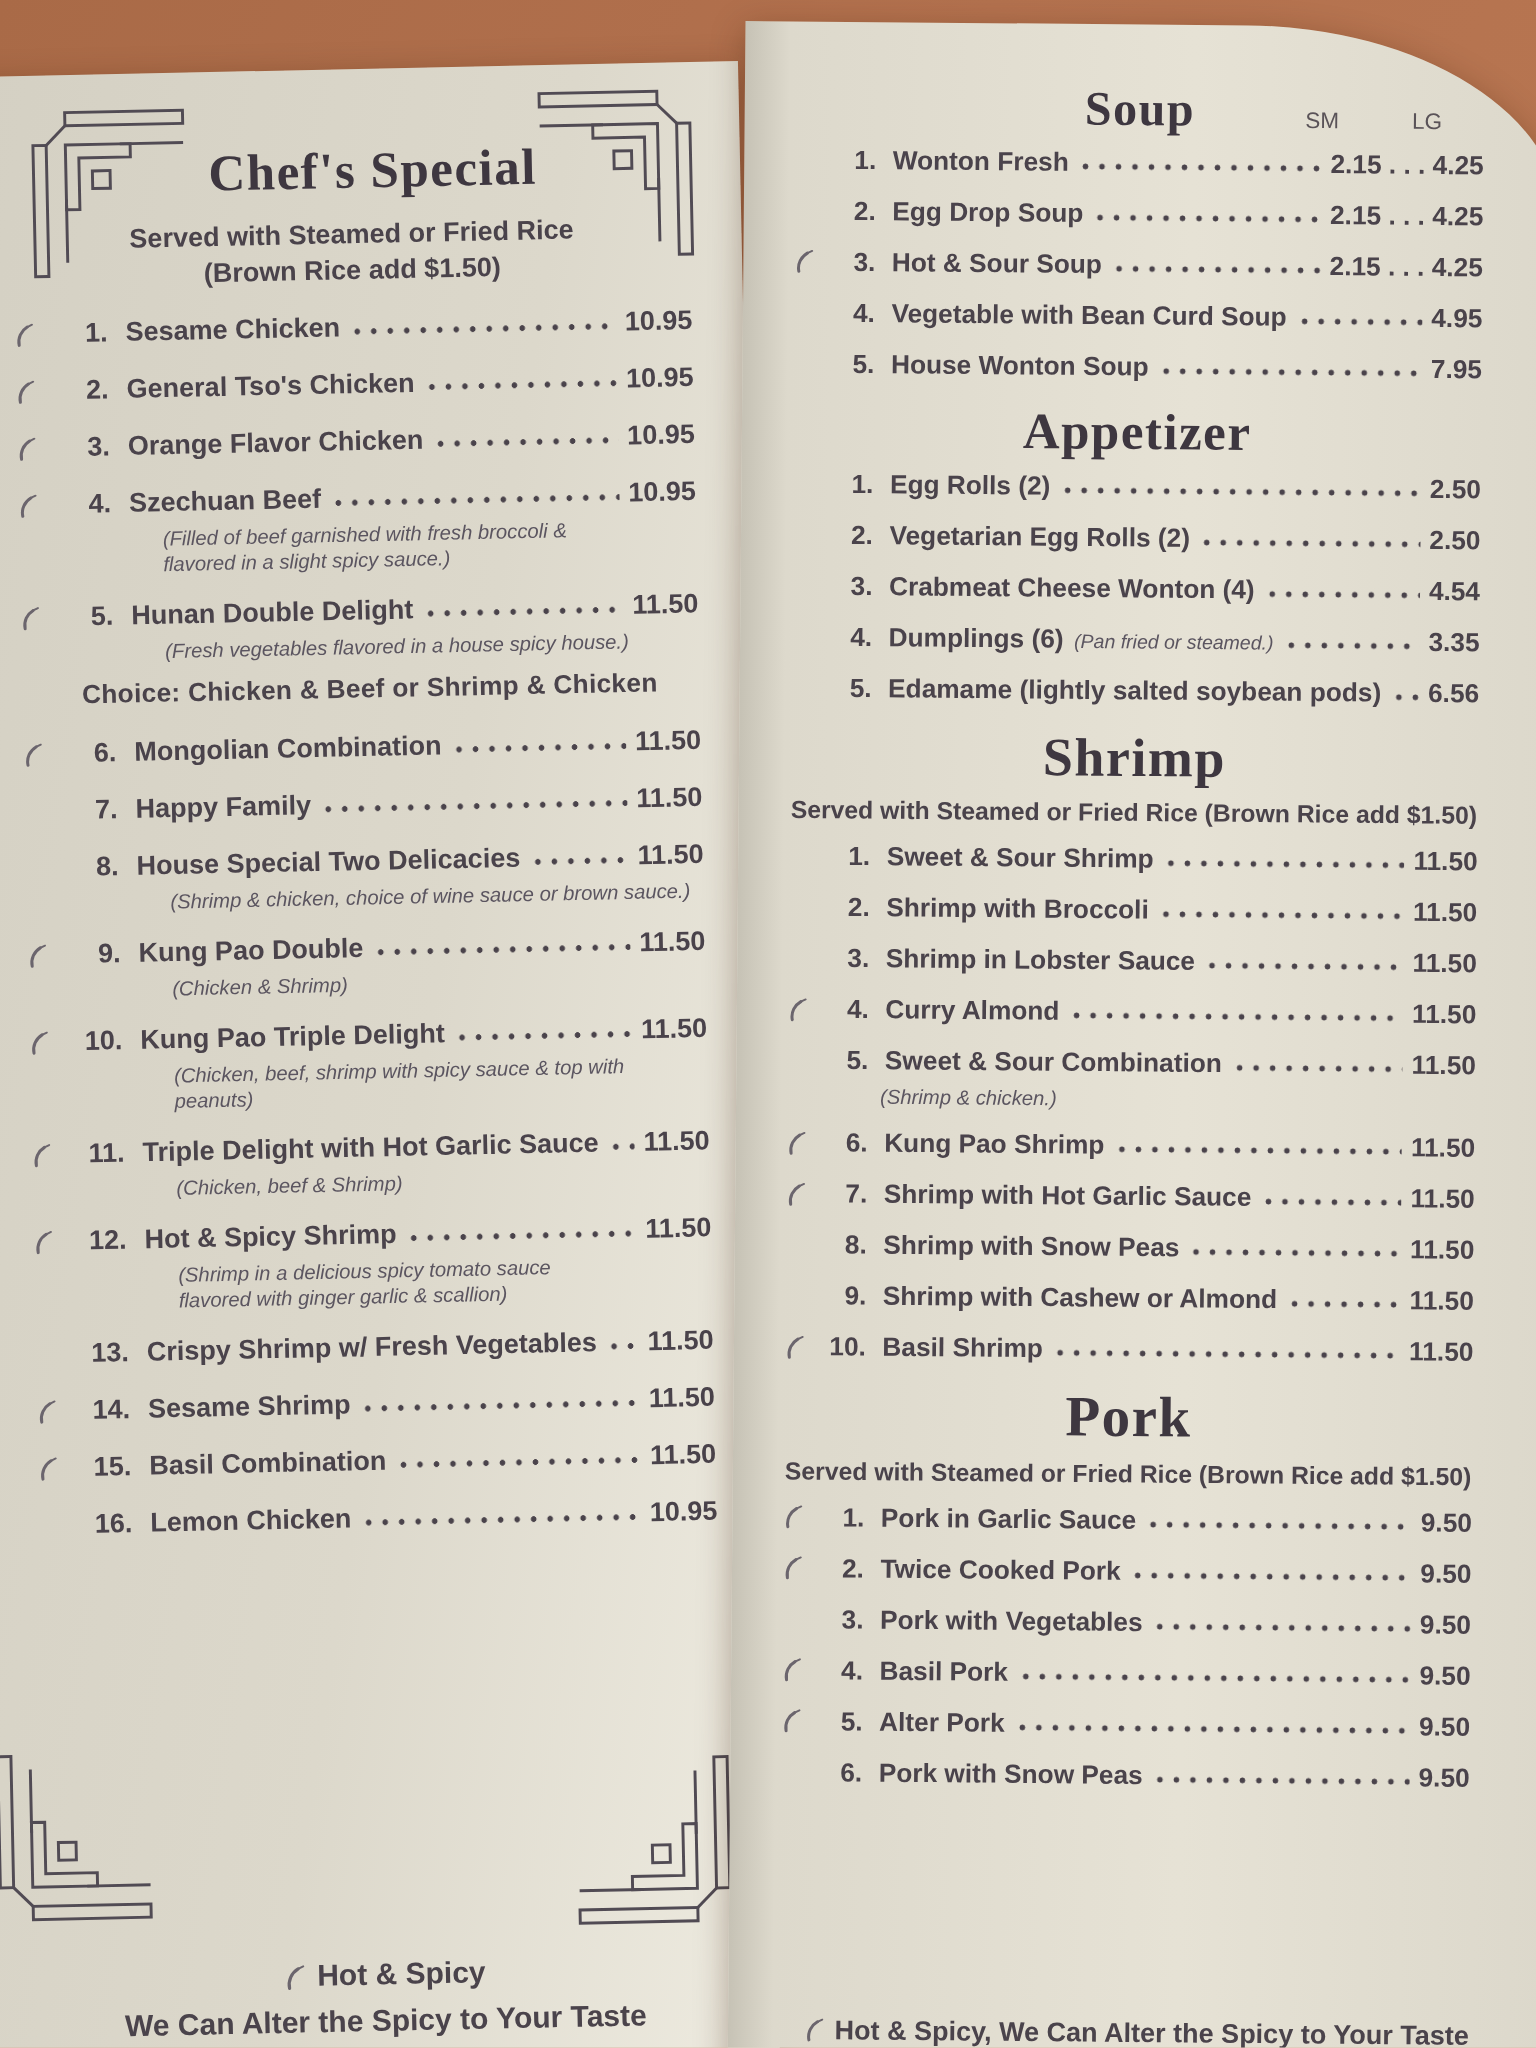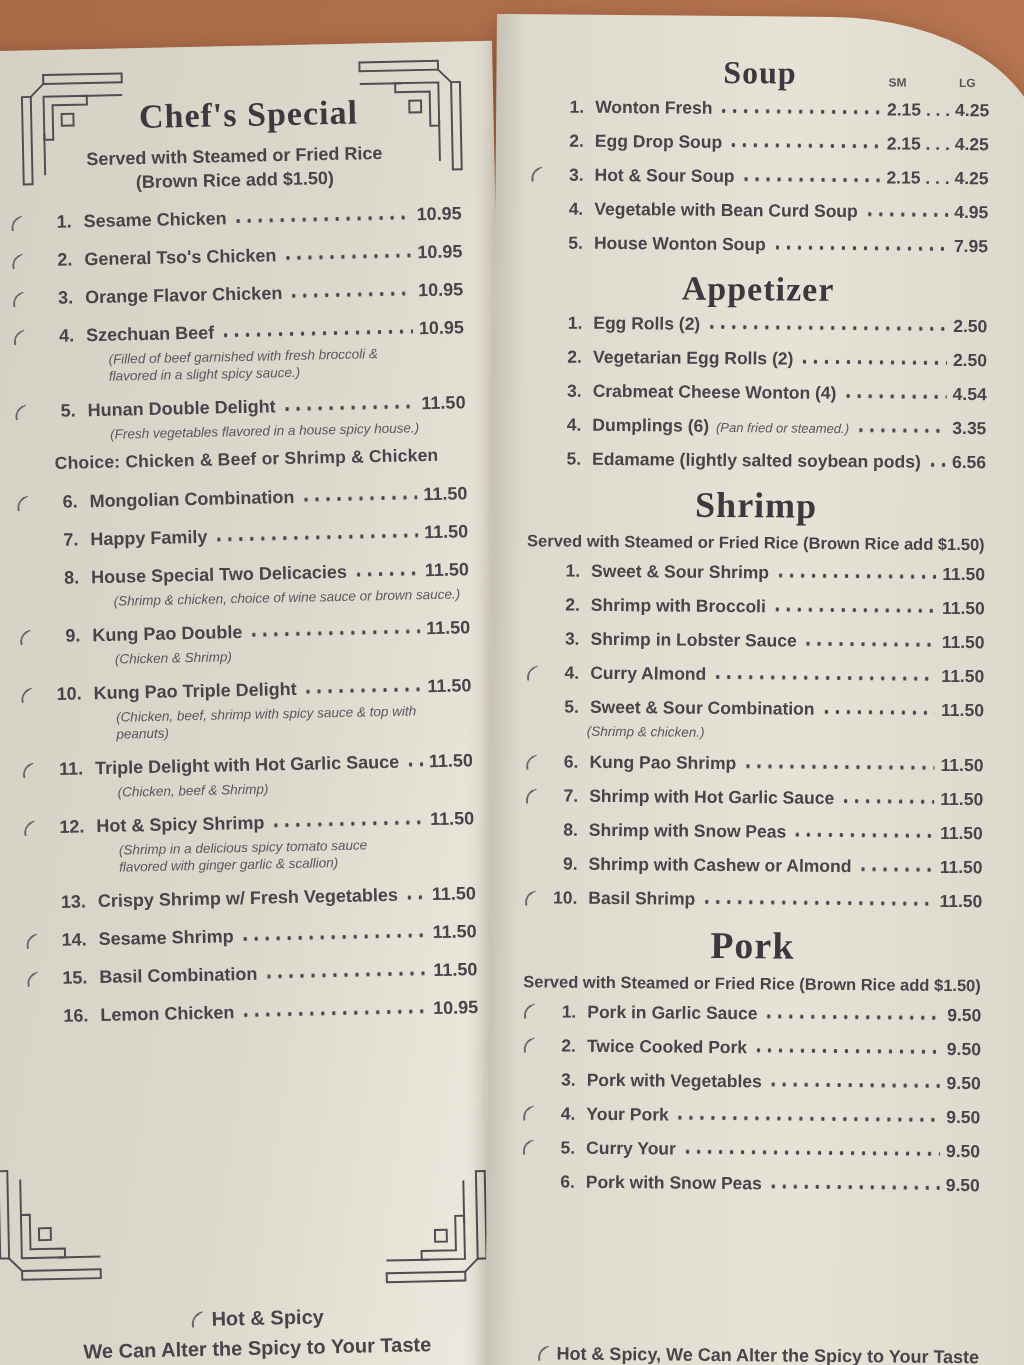--- a/index.html
+++ b/index.html
@@ -62,21 +62,21 @@
   .note{font-size:17.5px;font-weight:bold;margin:-6px 0 18px 40px;letter-spacing:.2px;}
   .lp-footer{position:absolute;left:0;bottom:22px;width:100%;text-align:center;}
   .lp-footer .f1{font-size:20px;font-weight:bold;display:inline-flex;align-items:center;gap:8px;}
   .lp-footer .f2{font-size:20px;font-weight:bold;margin-top:6px;}
   
   .section-head{position:relative;text-align:center;margin-bottom:8px;}
   .section-title{
     font-family:"Liberation Serif","DejaVu Serif",serif;
     font-weight:bold;color:var(--head);letter-spacing:1px;line-height:1.05;
   }
-  .colhead{position:absolute;right:0;bottom:2px;font-size:12px;font-weight:bold;color:#5a5358;}
+  .colhead{position:absolute;right:16px;bottom:2px;font-size:15px;font-weight:normal;color:#5a5358;}
   .colhead span{display:inline-block;width:44px;text-align:center;}
   .colhead span+span{margin-left:26px;}
   .sec-sub{font-size:16.5px;font-weight:bold;text-align:center;margin:2px 0 10px;}
   .rp .row{font-size:17.5px;margin-bottom:13px;}
   .rp .desc{margin:-8px 0 12px 62px;}
   .rp section{margin-bottom:16px;}
   .rp-footer{
     position:absolute;left:0;bottom:48px;width:100%;text-align:center;
     font-size:18px;font-weight:bold;
   }
@@ -520,32 +520,32 @@
           <span class="leader"></span>
           <span class="price">9.50</span>
         </div>
         <div class="row">
           <span class="chili">
             <svg viewBox="0 0 13 16">
               <use href="#chiliIcon"></use>
             </svg>
           </span>
           <span class="num">4.</span>
-          <span class="iname">Your Pork</span>
+          <span class="iname">Basil Pork</span>
           <span class="leader"></span>
           <span class="price">9.50</span>
         </div>
         <div class="row">
           <span class="chili">
             <svg viewBox="0 0 13 16">
               <use href="#chiliIcon"></use>
             </svg>
           </span>
           <span class="num">5.</span>
-          <span class="iname">Curry Your</span>
+          <span class="iname">Alter Pork</span>
           <span class="leader"></span>
           <span class="price">9.50</span>
         </div>
         <div class="row">
           <span class="chili"></span>
           <span class="num">6.</span>
           <span class="iname">Pork with Snow Peas</span>
           <span class="leader"></span>
           <span class="price">9.50</span>
         </div>

